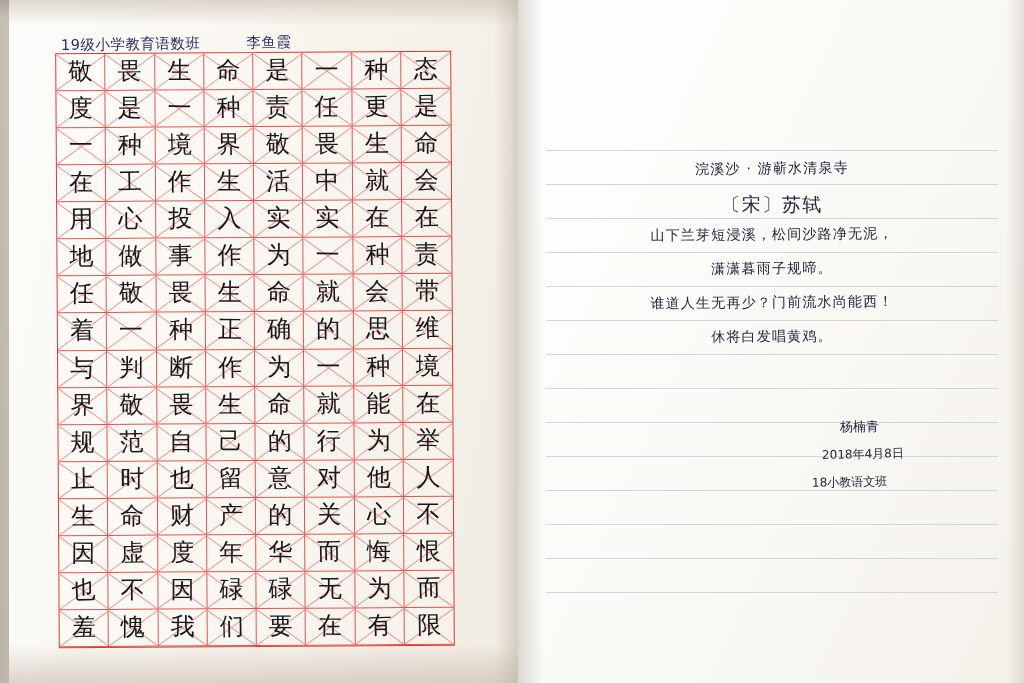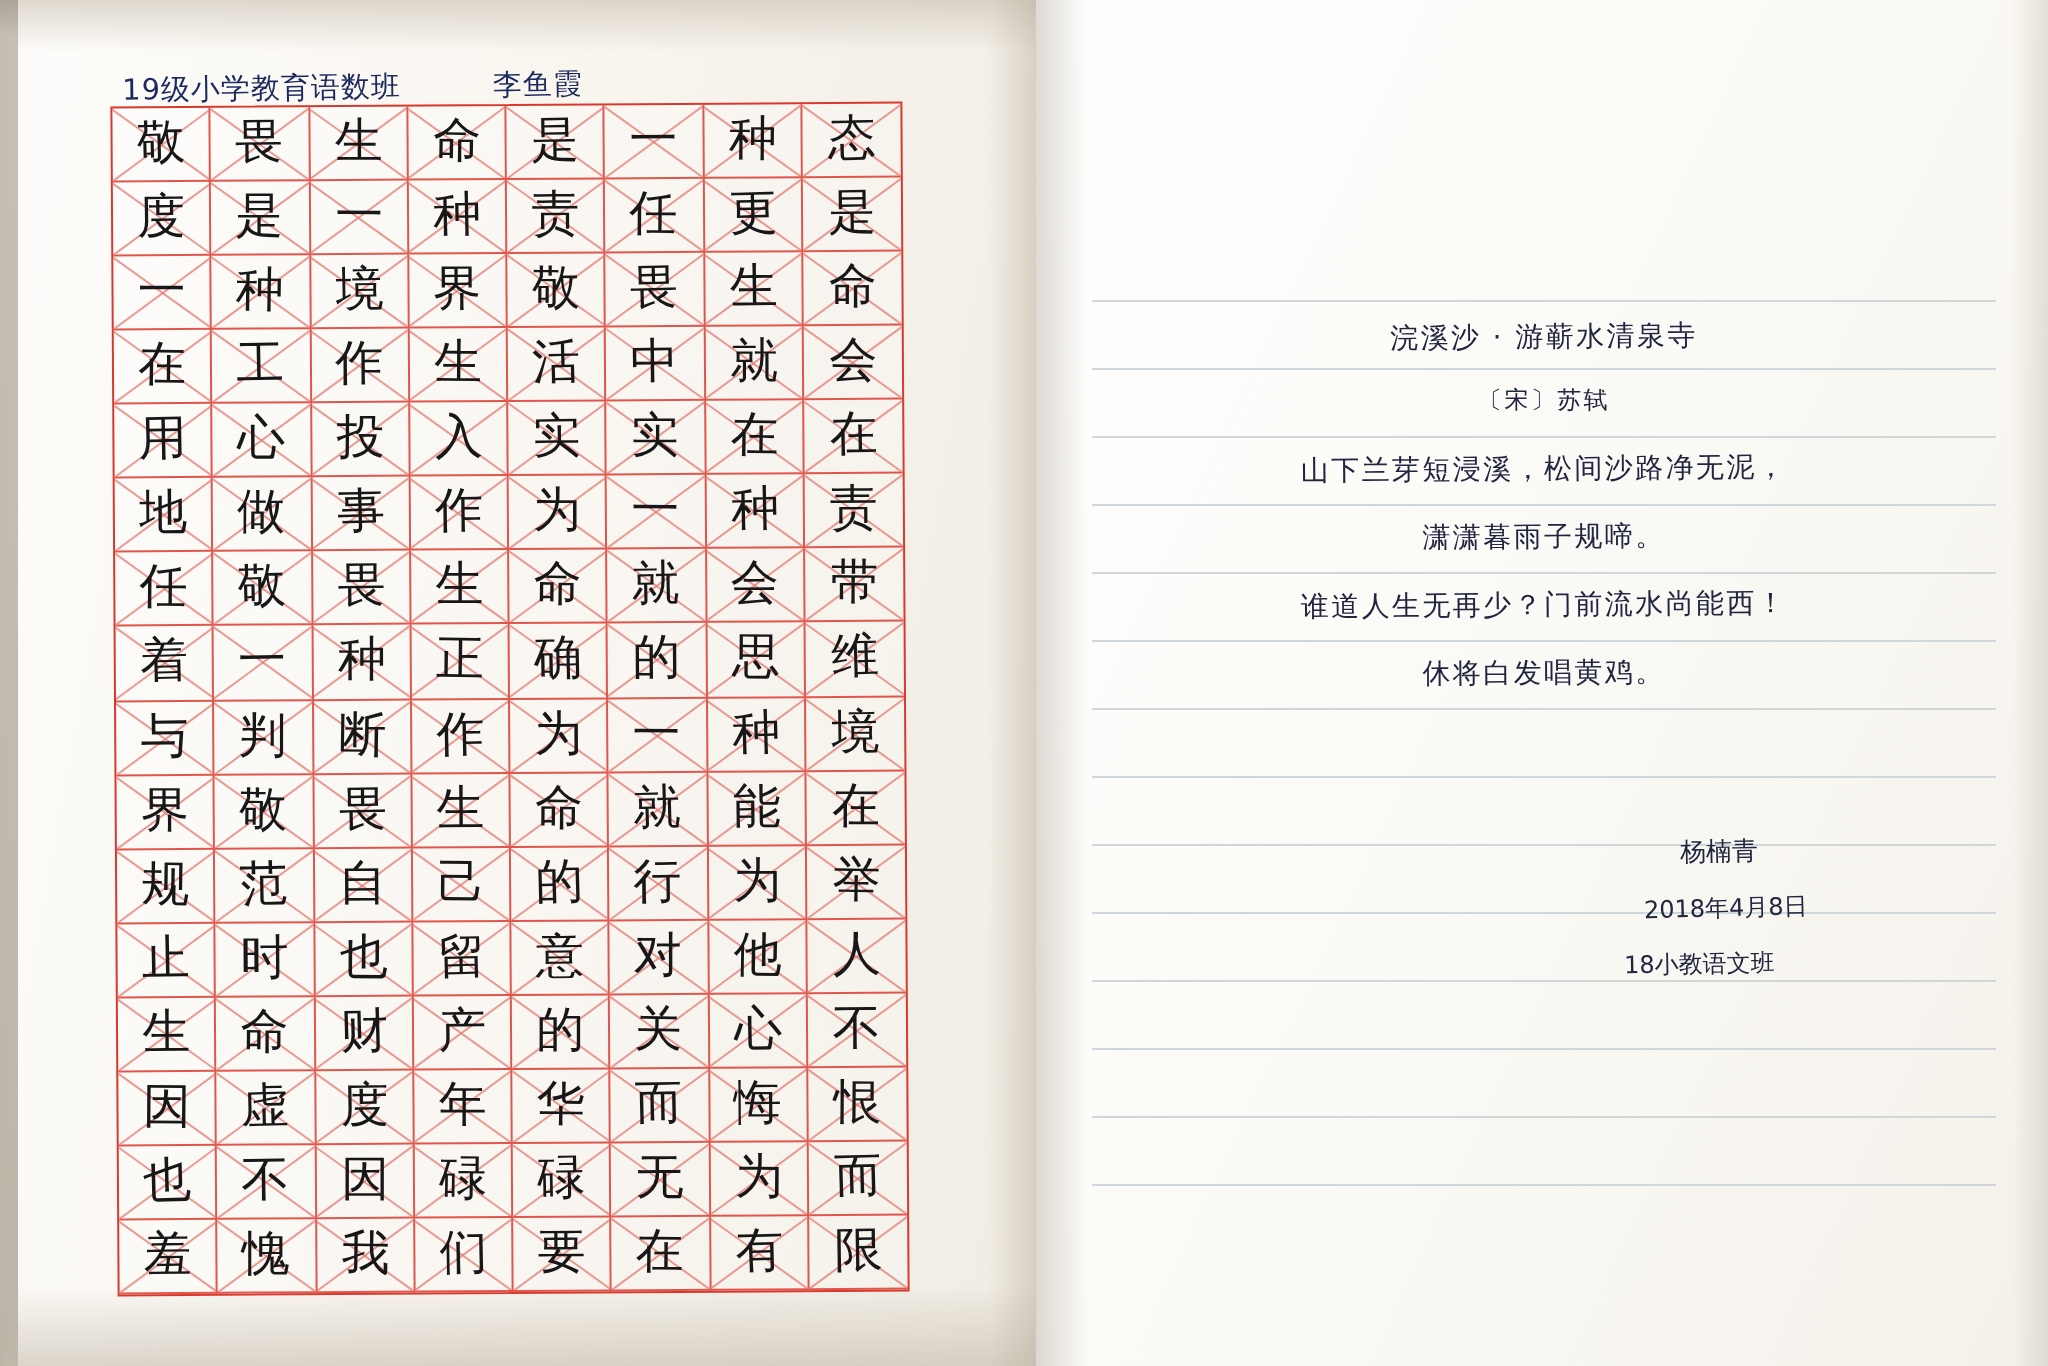--- a/index.html
+++ b/index.html
@@ -176,21 +176,21 @@
     text-align: center;
   }
   .poem .ln {
     position: absolute;
     left: 0; right: 0;
     font-size: 14px;
     letter-spacing: 1.2px;
     white-space: nowrap;
     transform-origin: center;
   }
-  .poem .ln.small { font-size: 12px; }
+  .poem .ln.small { font-size: 19px; }
 
   .sign {
     position: absolute;
     left: 300px; top: 420px;
     width: 190px;
     color: #20263f;
     font-family: "DejaVu Sans", sans-serif;
     font-size: 13px;
     line-height: 1;
   }

